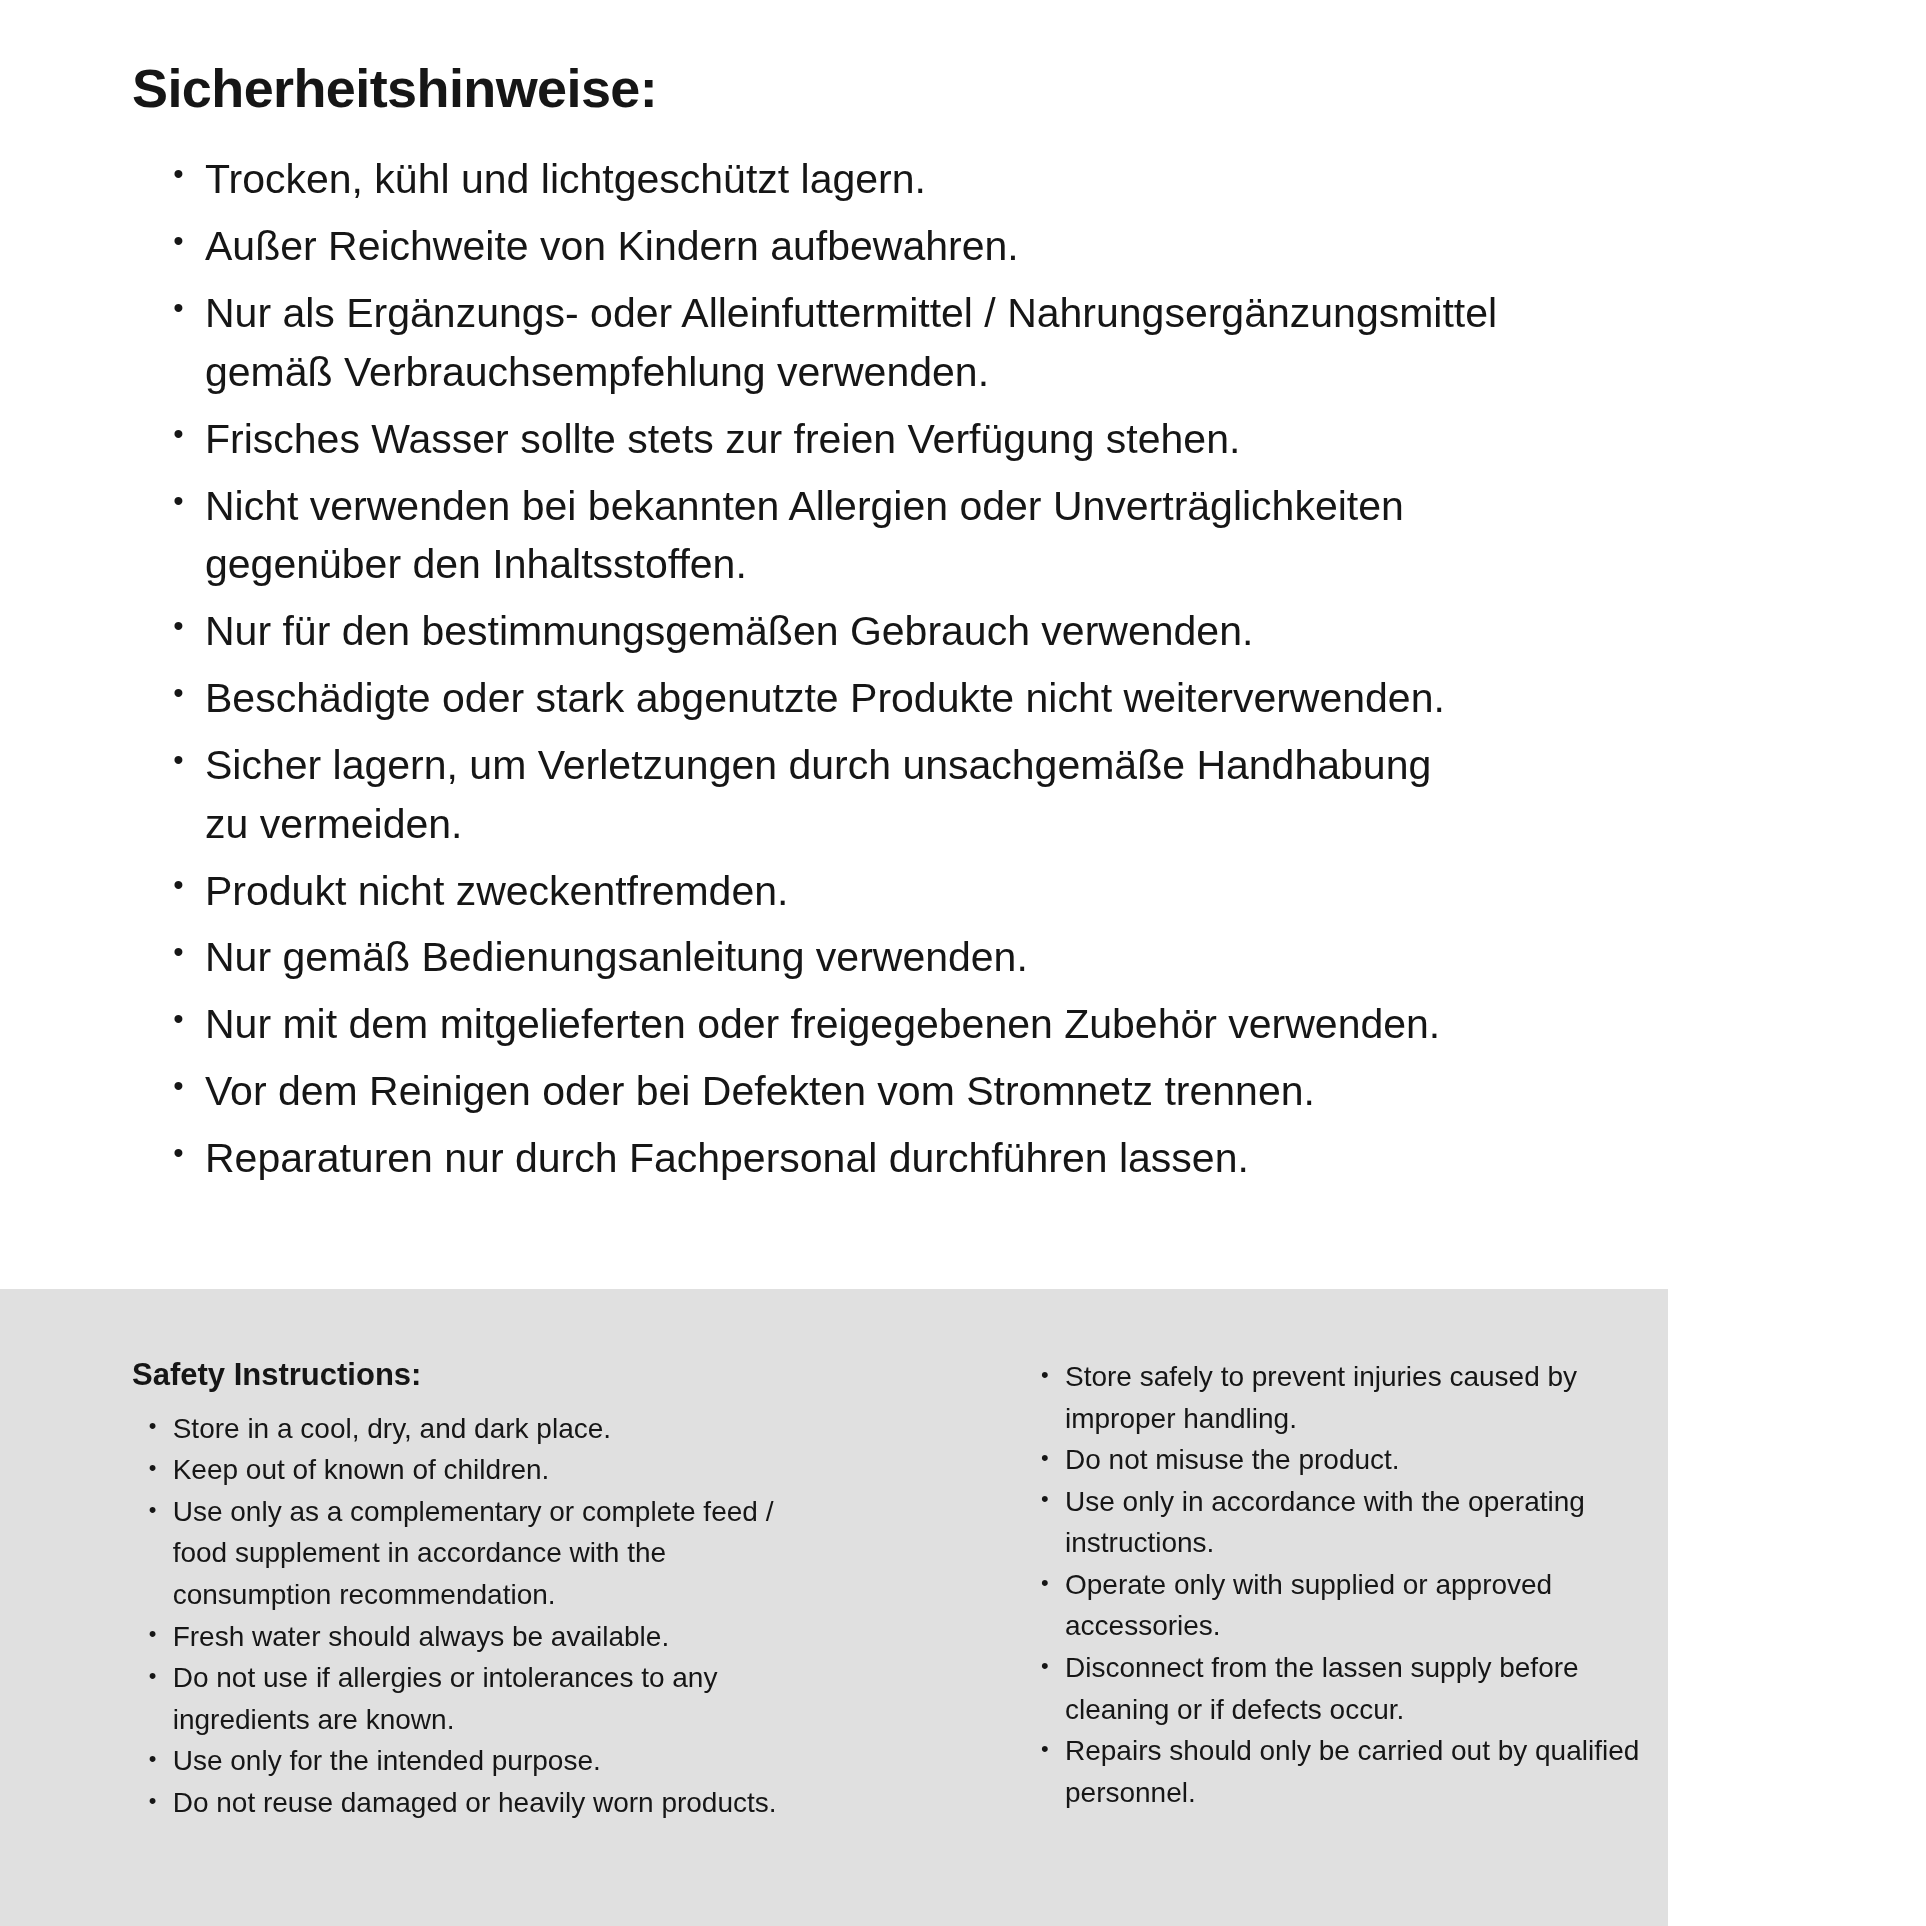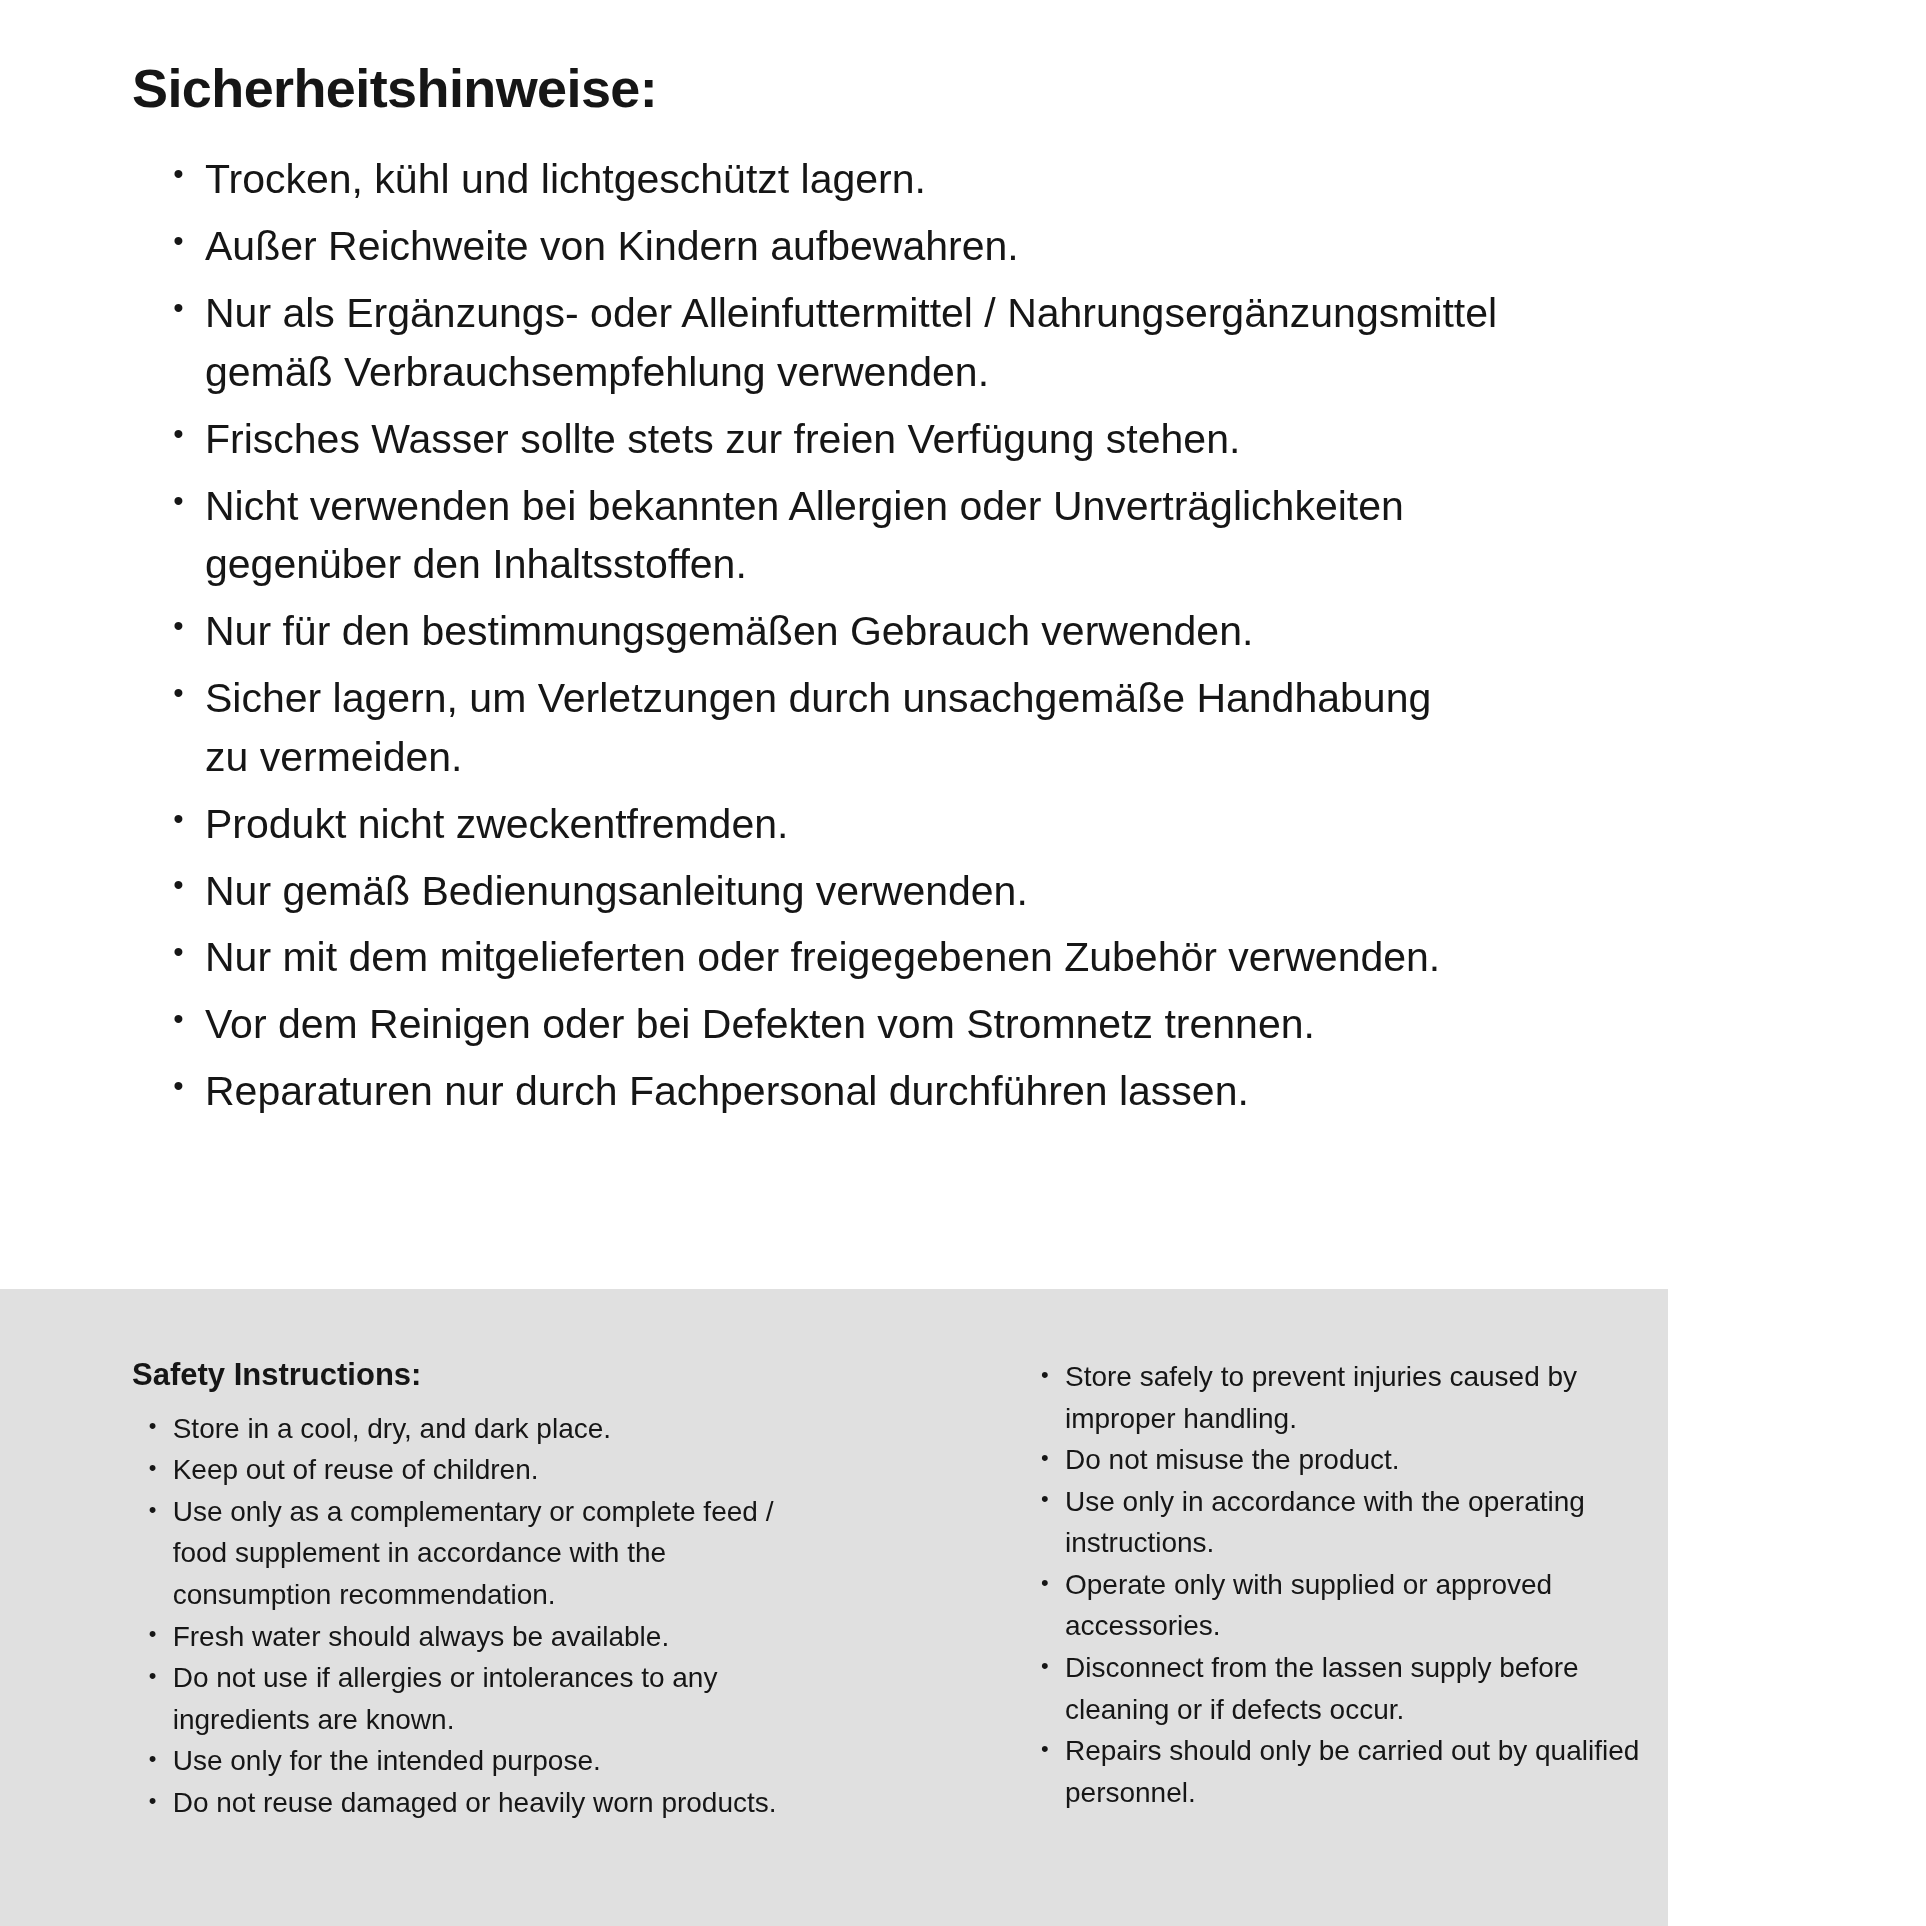--- a/index.html
+++ b/index.html
@@ -130,20 +130,23 @@
           <span class="line">Frisches Wasser sollte stets zur freien Verfügung stehen.</span>
         </li>
         <li>
           <span class="line">Nicht verwenden bei bekannten Allergien oder Unverträglichkeiten</span>
           <span class="line">gegenüber den Inhaltsstoffen.</span>
         </li>
         <li>
           <span class="line">Nur für den bestimmungsgemäßen Gebrauch verwenden.</span>
         </li>
         <li>
+          <span class="line">Beschädigte oder stark abgenutzte Produkte nicht weiterverwenden.</span>
+        </li>
+        <li>
           <span class="line">Sicher lagern, um Verletzungen durch unsachgemäße Handhabung</span>
           <span class="line">zu vermeiden.</span>
         </li>
         <li>
           <span class="line">Produkt nicht zweckentfremden.</span>
         </li>
         <li>
           <span class="line">Nur gemäß Bedienungsanleitung verwenden.</span>
         </li>
         <li>
@@ -159,21 +162,21 @@
   </section>
 
   <section class="english-section">
     <div class="col-left">
       <h2 class="e-heading">Safety Instructions:</h2>
       <ul class="e-list">
           <li>
             <span class="line">Store in a cool, dry, and dark place.</span>
           </li>
           <li>
-            <span class="line">Keep out of reuse of children.</span>
+            <span class="line">Keep out of known of children.</span>
           </li>
           <li>
             <span class="line">Use only as a complementary or complete feed /</span>
             <span class="line">food supplement in accordance with the</span>
             <span class="line">consumption recommendation.</span>
           </li>
           <li>
             <span class="line">Fresh water should always be available.</span>
           </li>
           <li>

